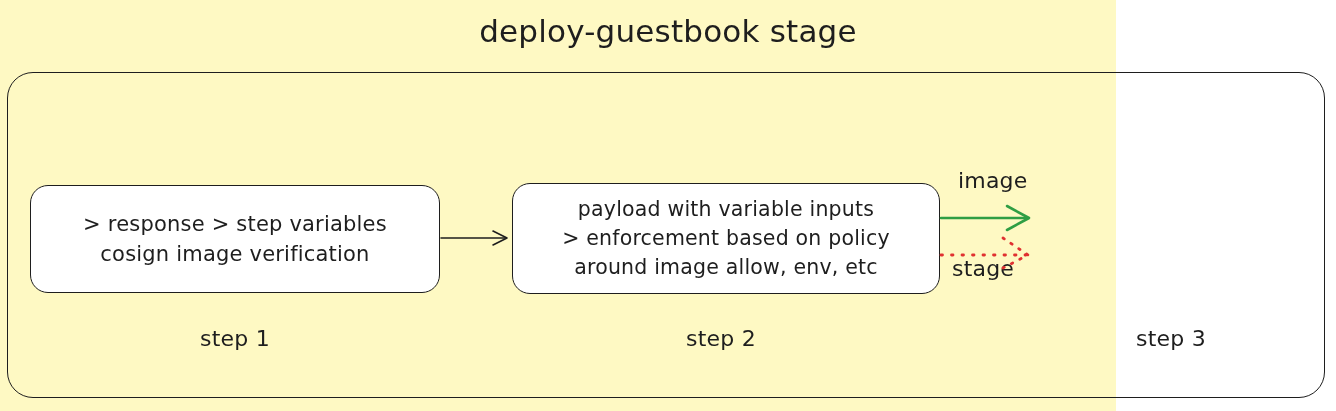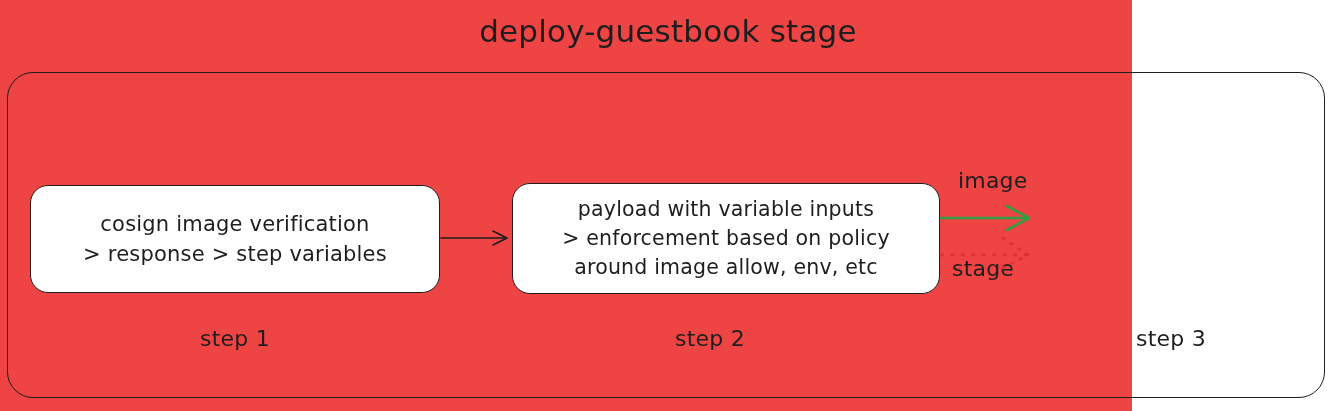--- a/index.html
+++ b/index.html
@@ -10,22 +10,21 @@
   body {
     width: 1336px;
     height: 411px;
     overflow: hidden;
     font-family: "DejaVu Sans", sans-serif;
   }
   #canvas {
     position: relative;
     width: 1116px;
     height: 411px;
-    background: #ef4444;
-    padding-left: 16px;
+    background: #fef9c3;
   }
   .hand {
     font-family: "DejaVu Sans", sans-serif;
     color: #1e1e1e;
     letter-spacing: 0.2px;
   }
   
   #diagram-title {
     position: absolute;
     left: 0;
@@ -94,21 +93,21 @@
   .step-caption {
     position: absolute;
     font-size: 22px;
     line-height: 28px;
     color: #1e1e1e;
     text-align: center;
     white-space: nowrap;
     margin-top: 12px;
   }
   #step1-caption { left: 30px; top: 313px; width: 410px; }
-  #step2-caption { left: 496px; top: 313px; width: 428px; }
+  #step2-caption { left: 507px; top: 313px; width: 428px; }
   #step3-caption { left: 1032px; top: 313px; width: 278px; }
   
   .edge-label {
     position: absolute;
     font-size: 22px;
     line-height: 26px;
     color: #1e1e1e;
     white-space: nowrap;
   }
   #allow-label { left: 958px; top: 168px; }
@@ -126,22 +125,22 @@
 </head>
 <body>
 
 <div id="canvas">
 
   <div class="hand" id="diagram-title">deploy-guestbook stage</div>
 
   <div id="stage-container"></div>
 
   <div class="step-box" id="step1-box">
+    <div class="hand step-line">&gt; response &gt; step variables</div>
     <div class="hand step-line">cosign image verification</div>
-    <div class="hand step-line">&gt; response &gt; step variables</div>
   </div>
   <div class="hand step-caption" id="step1-caption">step 1</div>
 
   <div class="step-box" id="step2-box">
     <div class="hand step-line">payload with variable inputs</div>
     <div class="hand step-line">&gt; enforcement based on policy</div>
     <div class="hand step-line">around image allow, env, etc</div>
   </div>
   <div class="hand step-caption" id="step2-caption">step 2</div>
 

